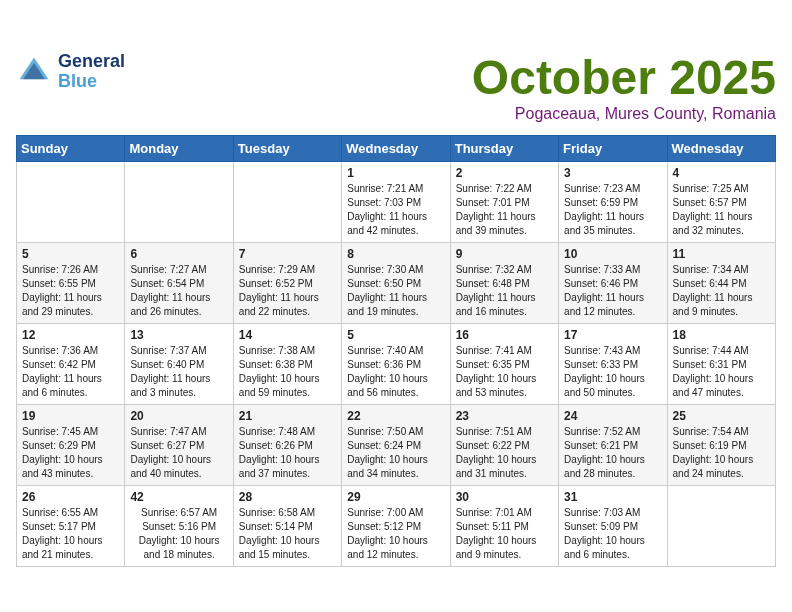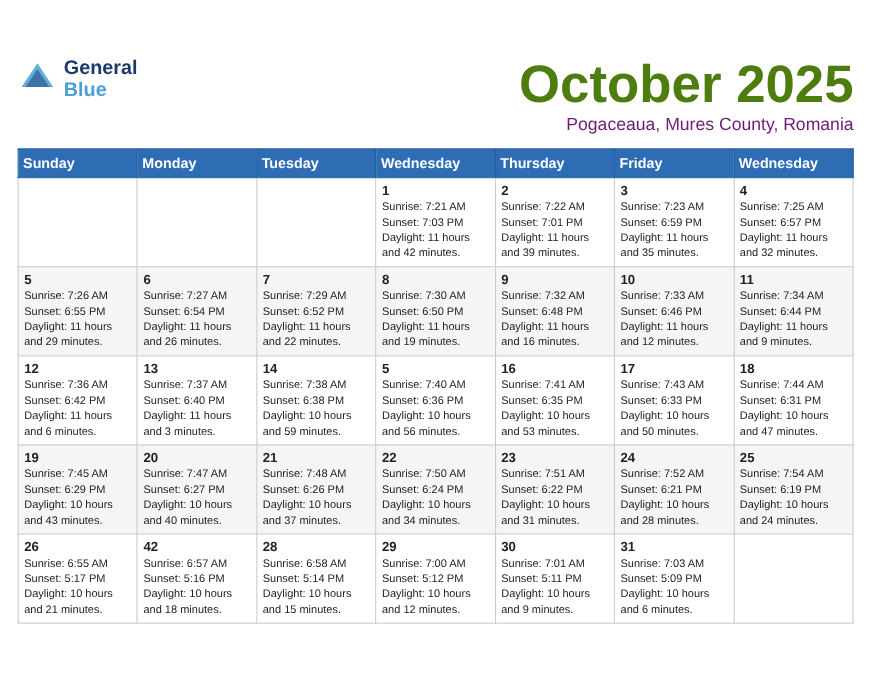--- a/index.html
+++ b/index.html
@@ -317,21 +317,21 @@
       <tr>
         <td>
           <div class="day-number">26</div>
           <div class="day-info" style="white-space: pre-line;">Sunrise: 6:55 AM
 Sunset: 5:17 PM
 Daylight: 10 hours
 and 21 minutes.</div>
         </td>
         <td>
           <div class="day-number">42</div>
-          <div class="day-info" style="white-space: pre-line;">Sunrise: 6:57 AM
+          <div class="day-info" style="white-space: pre-line; text-align: center;">Sunrise: 6:57 AM
 Sunset: 5:16 PM
 Daylight: 10 hours
 and 18 minutes.</div>
         </td>
         <td>
           <div class="day-number">28</div>
           <div class="day-info" style="white-space: pre-line;">Sunrise: 6:58 AM
 Sunset: 5:14 PM
 Daylight: 10 hours
 and 15 minutes.</div>

